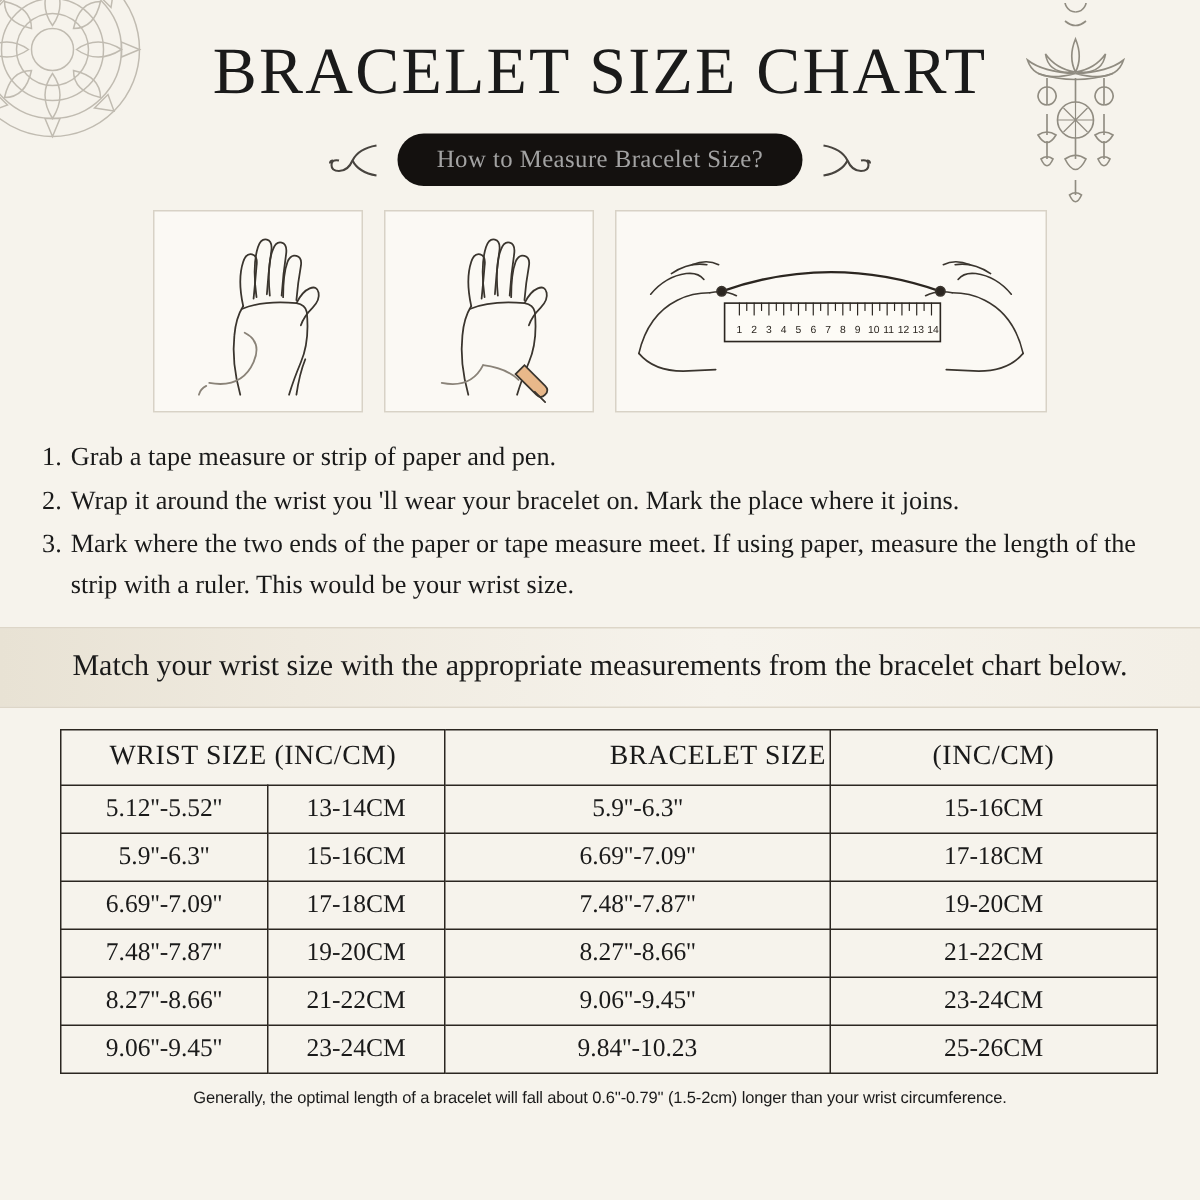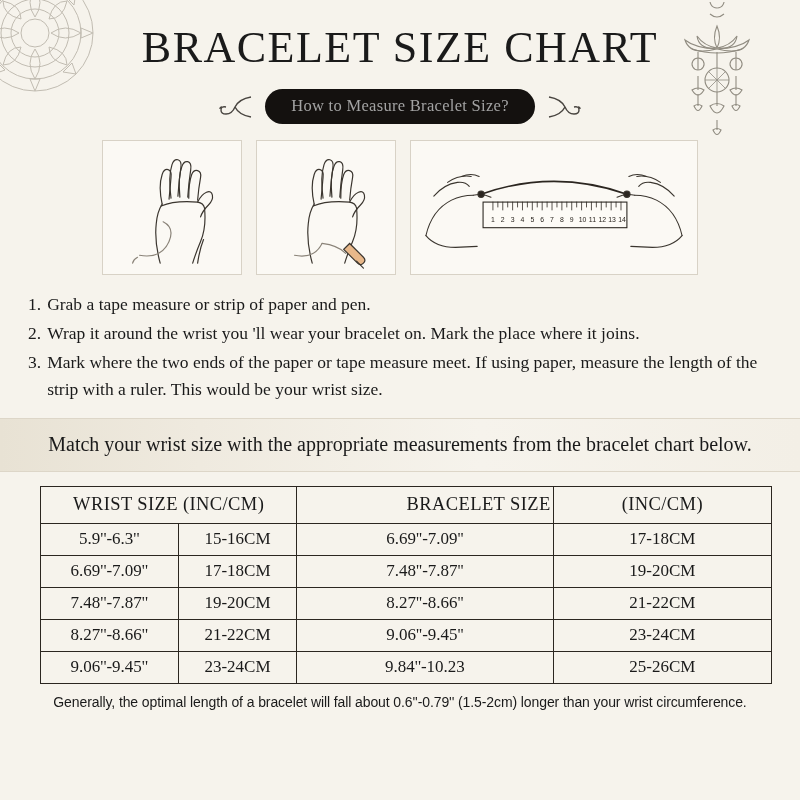--- a/index.html
+++ b/index.html
@@ -130,21 +130,21 @@
     letter-spacing: .4px;
     padding: 7px 2px 8px 2px;
   }
   th.col-a { width: 27%; }
   th.col-c { width: 27%; text-align: right; }
   th.col-d { width: 23%; }
 
   
   .footnote {
     text-align: center;
-    font-size: 14px;
+    font-size: 11px;
     margin-top: 10px;
     padding: 0 16px;
     font-family: "Liberation Sans", sans-serif;
     letter-spacing: -0.1px;
   }
 </style>
 </head>
 <body>
 
 <div class="corner-mandala">
@@ -361,20 +361,26 @@
   <table>
     <thead>
       <tr>
         <th class="col-a" colspan="2">WRIST SIZE (INC/CM)</th>
         <th class="col-c">BRACELET SIZE</th>
         <th class="col-d">(INC/CM)</th>
       </tr>
     </thead>
     <tbody>
       <tr>
+        <td>5.12''-5.52''</td>
+        <td>13-14CM</td>
+        <td>5.9''-6.3''</td>
+        <td>15-16CM</td>
+      </tr>
+      <tr>
         <td>5.9''-6.3''</td>
         <td>15-16CM</td>
         <td>6.69''-7.09''</td>
         <td>17-18CM</td>
       </tr>
       <tr>
         <td>6.69''-7.09''</td>
         <td>17-18CM</td>
         <td>7.48''-7.87''</td>
         <td>19-20CM</td>

